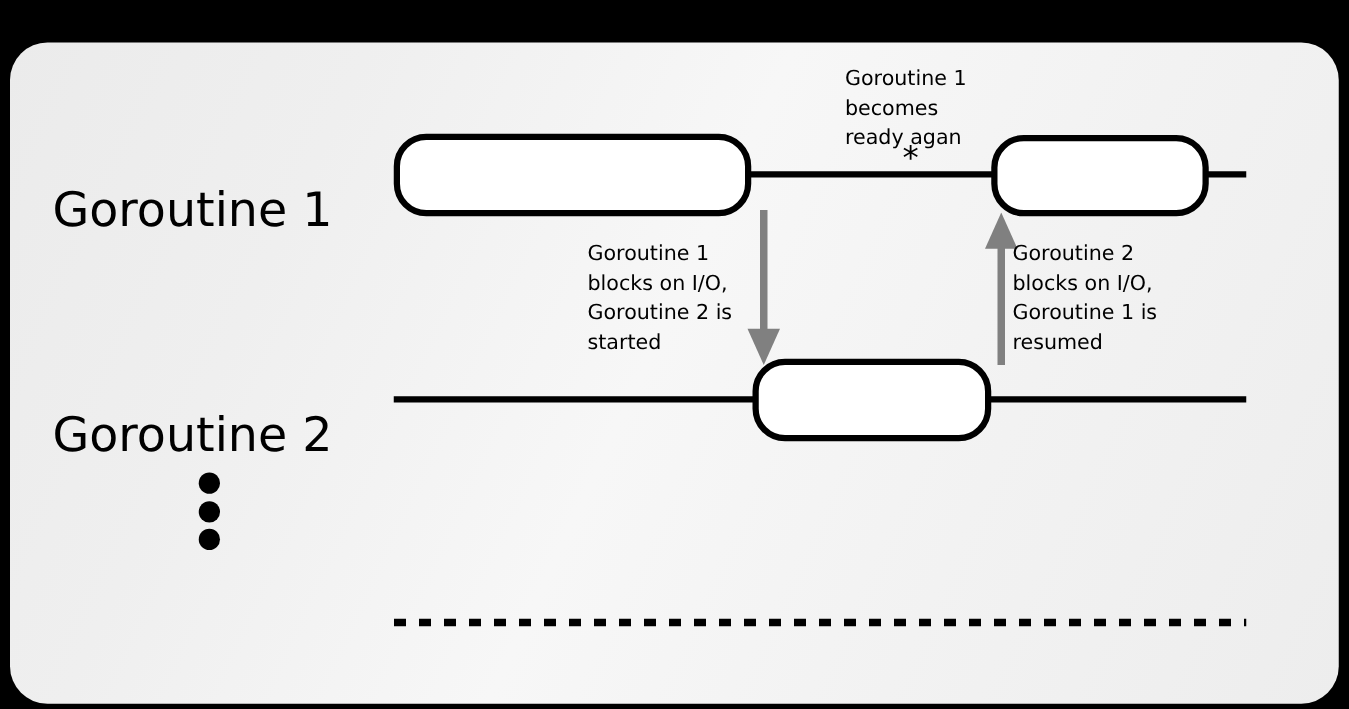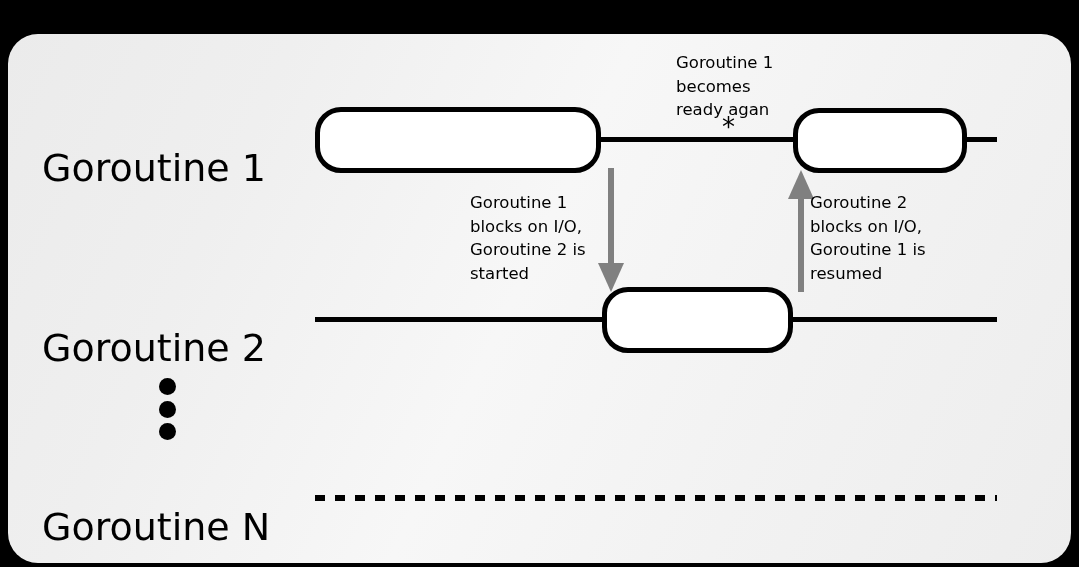--- a/index.html
+++ b/index.html
@@ -147,18 +147,17 @@
 blocks on I/O,
 Goroutine 1 is
 resumed</div>
 
     <div class="ellipsis" style="left:150px; top:344px; width:18px; height:62px;">
       <span></span>
       <span></span>
       <span></span>
     </div>
 
-    <div class="row-label" style="left:34px; top:471px;">Goroutine N</div>
 
     <div class="dashed-line" style="left:307px; top:461px; width:682px;"></div>
 
   </div>
 </div>
 
 </body></html>

